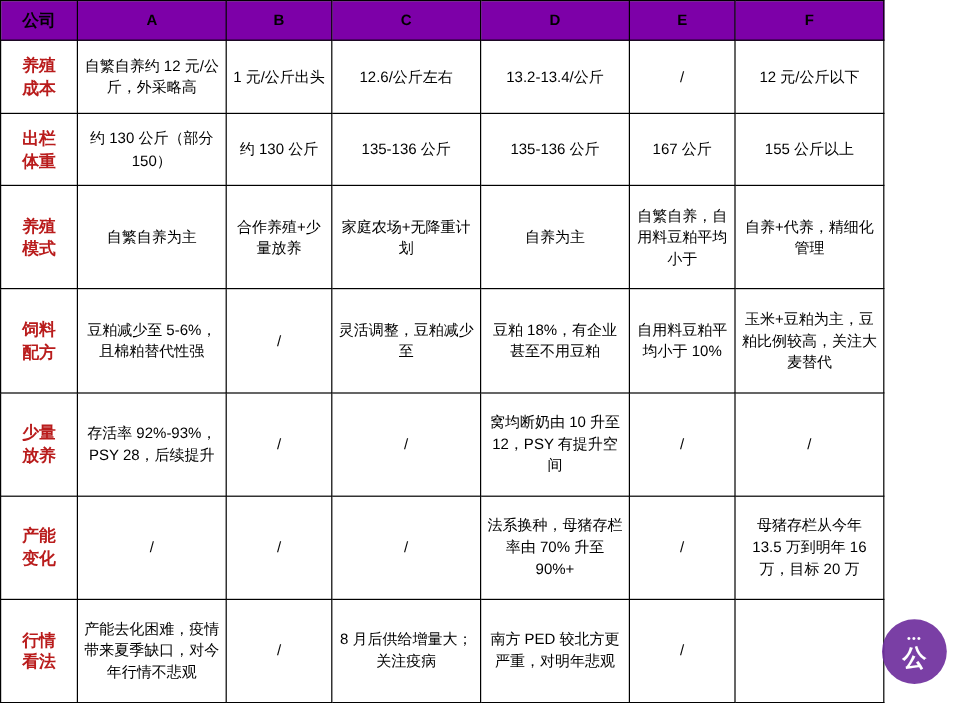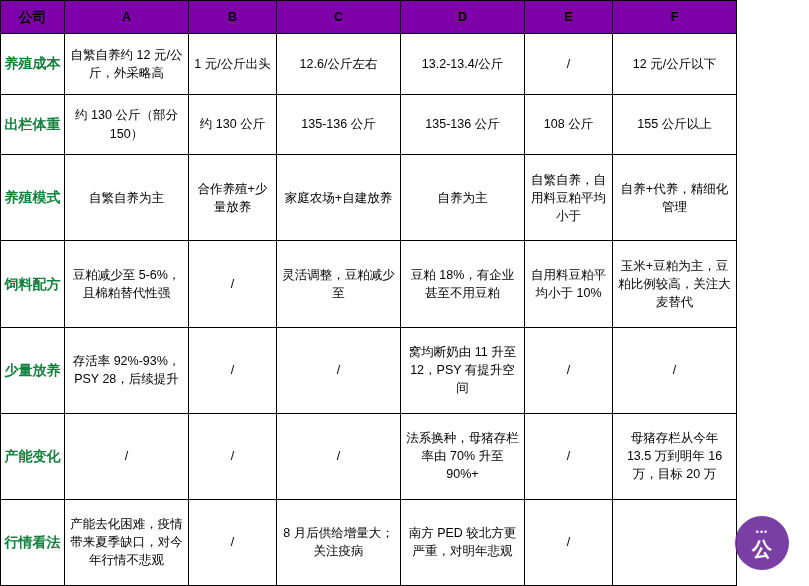--- a/index.html
+++ b/index.html
@@ -41,23 +41,23 @@
     font-size: 14px;
     height: 26px;
     padding: 2px 3px;
   }
   thead th.corner {
     font-size: 14px;
   }
   tbody td.rowhead {
     font-weight: bold;
     font-size: 14px;
-    color: #15803d;
+    color: #b91c1c;
     width: 64px;
-    padding: 2px 2px;
+    padding: 2px 12px;
     line-height: 1.35;
   }
   tbody td.cell {
     font-size: 12.5px;
   }
   td.dash {
     font-size: 13px;
   }
   .wm {
     position: absolute;
@@ -127,47 +127,47 @@
         <td class="cell">13.2-13.4/公斤</td>
         <td class="cell dash">/</td>
         <td class="cell">12 元/公斤以下</td>
       </tr>
       <tr>
         <td class="rowhead">出栏体重</td>
         <td class="cell">约 130 公斤（部分 150）</td>
         <td class="cell">约 130 公斤</td>
         <td class="cell">135-136 公斤</td>
         <td class="cell">135-136 公斤</td>
-        <td class="cell">108 公斤</td>
+        <td class="cell">167 公斤</td>
         <td class="cell">155 公斤以上</td>
       </tr>
       <tr>
         <td class="rowhead">养殖模式</td>
         <td class="cell">自繁自养为主</td>
         <td class="cell">合作养殖+少量放养</td>
-        <td class="cell">家庭农场+自建放养</td>
+        <td class="cell">家庭农场+无降重计划</td>
         <td class="cell">自养为主</td>
         <td class="cell">自繁自养，自用料豆粕平均小于</td>
         <td class="cell">自养+代养，精细化管理</td>
       </tr>
       <tr>
         <td class="rowhead">饲料配方</td>
         <td class="cell">豆粕减少至 5-6%，且棉粕替代性强</td>
         <td class="cell dash">/</td>
         <td class="cell">灵活调整，豆粕减少至</td>
         <td class="cell">豆粕 18%，有企业甚至不用豆粕</td>
         <td class="cell">自用料豆粕平均小于 10%</td>
         <td class="cell">玉米+豆粕为主，豆粕比例较高，关注大麦替代</td>
       </tr>
       <tr>
         <td class="rowhead">少量放养</td>
         <td class="cell">存活率 92%-93%，PSY 28，后续提升</td>
         <td class="cell dash">/</td>
         <td class="cell dash">/</td>
-        <td class="cell">窝均断奶由 11 升至 12，PSY 有提升空间</td>
+        <td class="cell">窝均断奶由 10 升至 12，PSY 有提升空间</td>
         <td class="cell dash">/</td>
         <td class="cell dash">/</td>
       </tr>
       <tr>
         <td class="rowhead">产能变化</td>
         <td class="cell dash">/</td>
         <td class="cell dash">/</td>
         <td class="cell dash">/</td>
         <td class="cell">法系换种，母猪存栏率由 70% 升至 90%+</td>
         <td class="cell dash">/</td>

